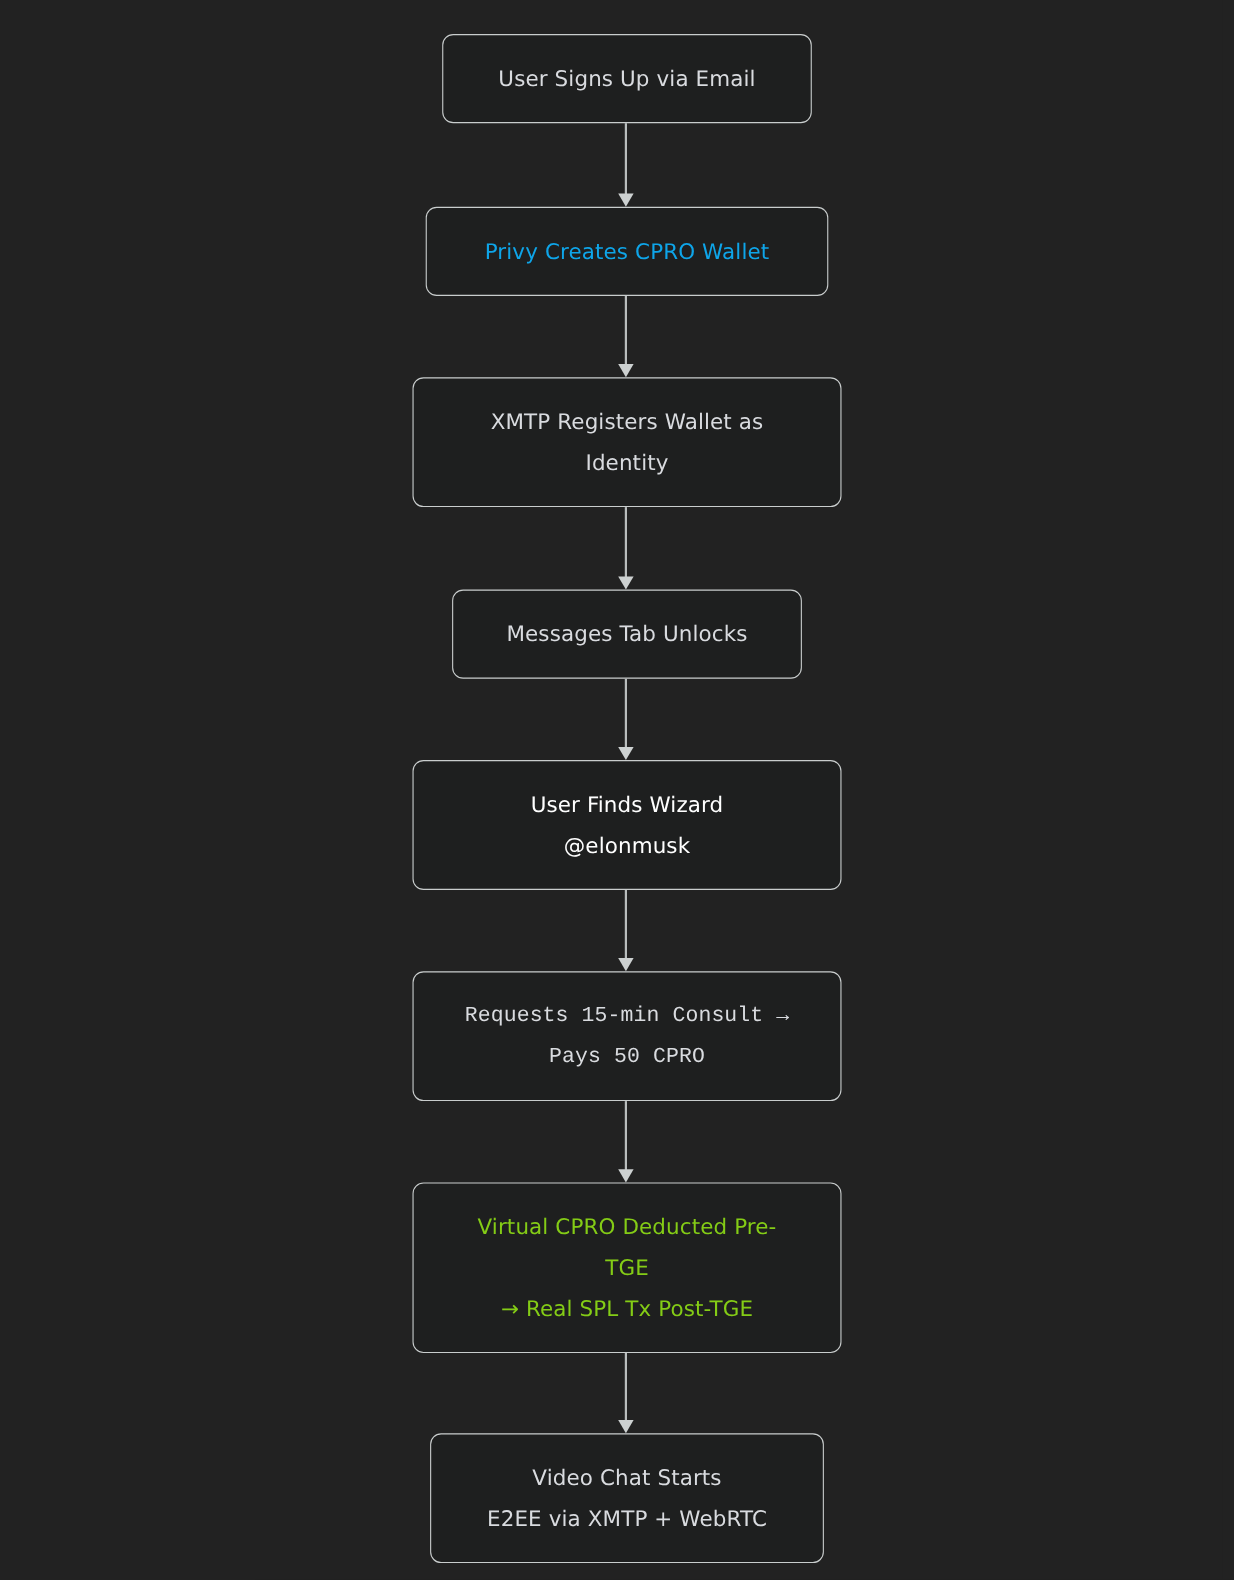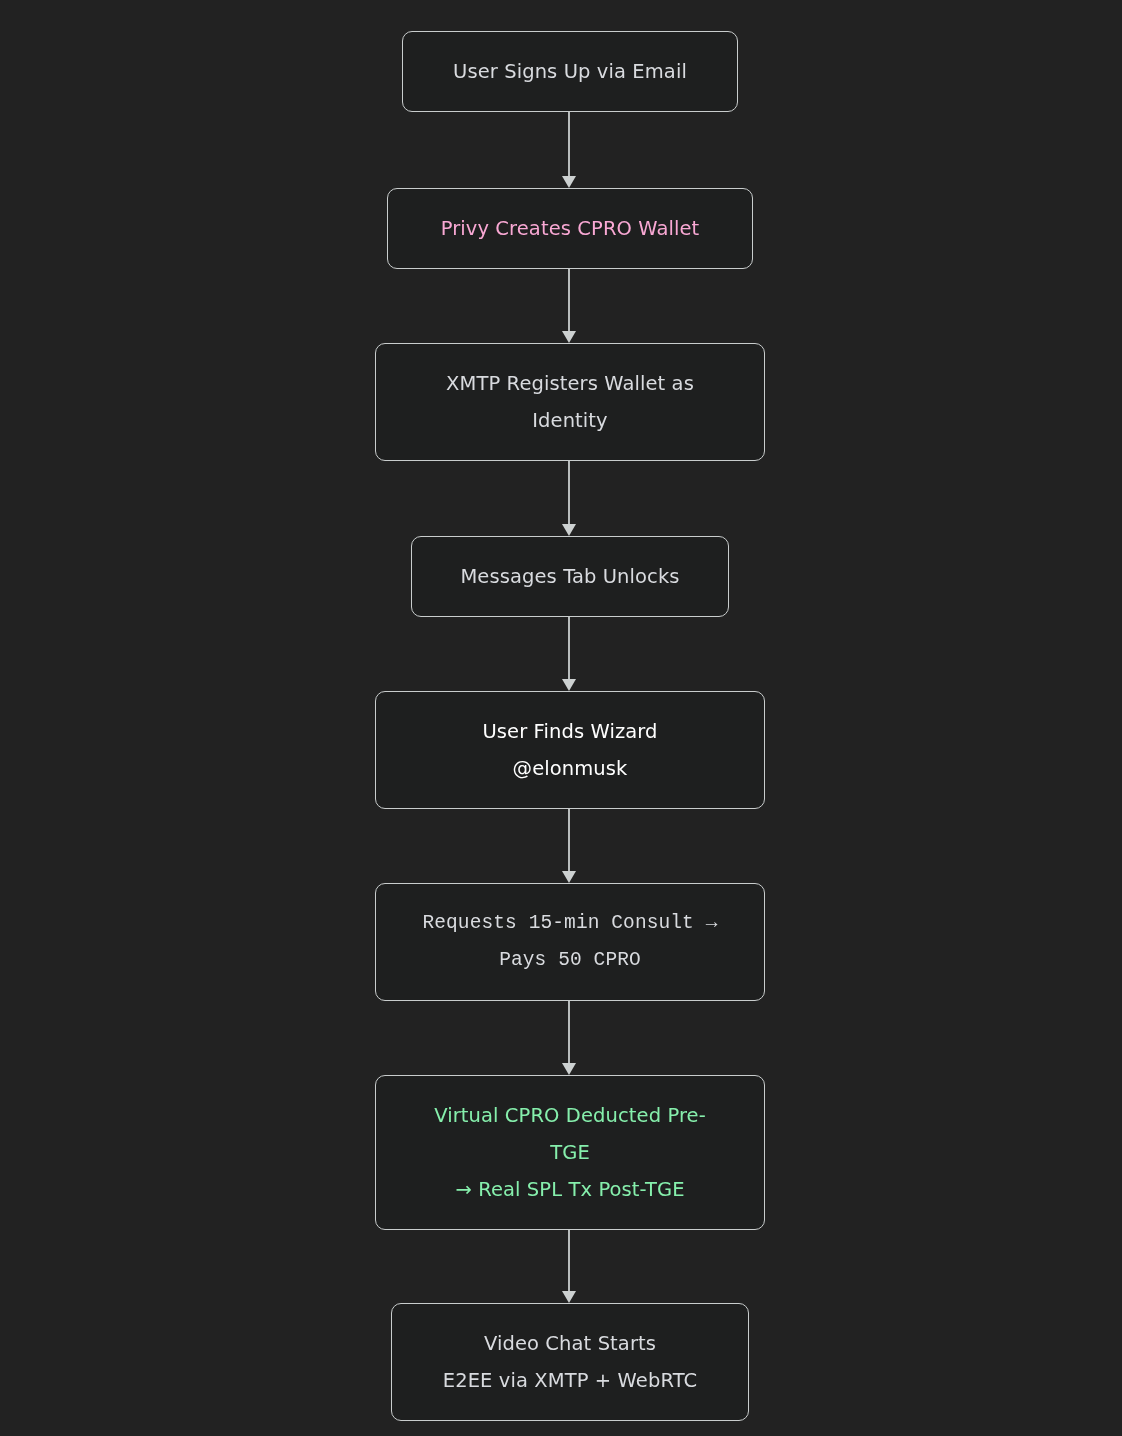--- a/index.html
+++ b/index.html
@@ -89,39 +89,39 @@
       <div class="edge-head" style="left: -6.5px; top: 62px;"></div>
     </div>
     <div class="edge" style="left: 568px; top: 1230px; width: 2px; height: 73px;">
       <div class="edge-line" style="height: 62px;"></div>
       <div class="edge-head" style="left: -6.5px; top: 61px;"></div>
     </div>
     <div class="node" style="left: 402px; top: 31px; width: 336px; height: 81px; background: rgb(30, 31, 31); border-color: rgb(201, 205, 205);">
       <div class="node-label" style="color: rgb(217, 219, 223);">User Signs Up via Email</div>
     </div>
     <div class="node" style="left: 387px; top: 188px; width: 366px; height: 81px; background: rgb(30, 31, 31); border-color: rgb(201, 205, 205);">
-      <div class="node-label" style="color: #f9a8d4;">Privy Creates CPRO Wallet</div>
+      <div class="node-label" style="color: #0ea5e9;">Privy Creates CPRO Wallet</div>
     </div>
     <div class="node" style="left: 411px; top: 536px; width: 318px; height: 81px; background: rgb(30, 31, 31); border-color: rgb(201, 205, 205);">
       <div class="node-label" style="color: rgb(217, 219, 223);">Messages Tab Unlocks</div>
     </div>
     <div class="node" style="left: 375px; top: 343px; width: 390px; height: 118px; background: rgb(30, 31, 31); border-color: rgb(201, 205, 205);">
       <div class="node-label" style="color: rgb(217, 219, 223);">XMTP Registers Wallet as
 Identity</div>
     </div>
     <div class="node" style="left: 375px; top: 691px; width: 390px; height: 118px; background: rgb(30, 31, 31); border-color: rgb(201, 205, 205);">
       <div class="node-label" style="color: #ffffff;">User Finds Wizard
 @elonmusk</div>
     </div>
     <div class="node" style="left: 375px; top: 883px; width: 390px; height: 118px; background: rgb(30, 31, 31); border-color: rgb(201, 205, 205);">
       <div class="node-label" style="color: rgb(217, 219, 223); font-family: Liberation Mono, monospace;">Requests 15-min Consult →
 Pays 50 CPRO</div>
     </div>
     <div class="node" style="left: 375px; top: 1075px; width: 390px; height: 155px; background: rgb(30, 31, 31); border-color: rgb(201, 205, 205);">
-      <div class="node-label" style="color: #86efac;">Virtual CPRO Deducted Pre-
+      <div class="node-label" style="color: #84cc16;">Virtual CPRO Deducted Pre-
 TGE
 → Real SPL Tx Post-TGE</div>
     </div>
     <div class="node" style="left: 391px; top: 1303px; width: 358px; height: 118px; background: rgb(30, 31, 31); border-color: rgb(201, 205, 205);">
       <div class="node-label" style="color: rgb(217, 219, 223);">Video Chat Starts
 E2EE via XMTP + WebRTC</div>
     </div>
   </div>
 
 </body></html>

